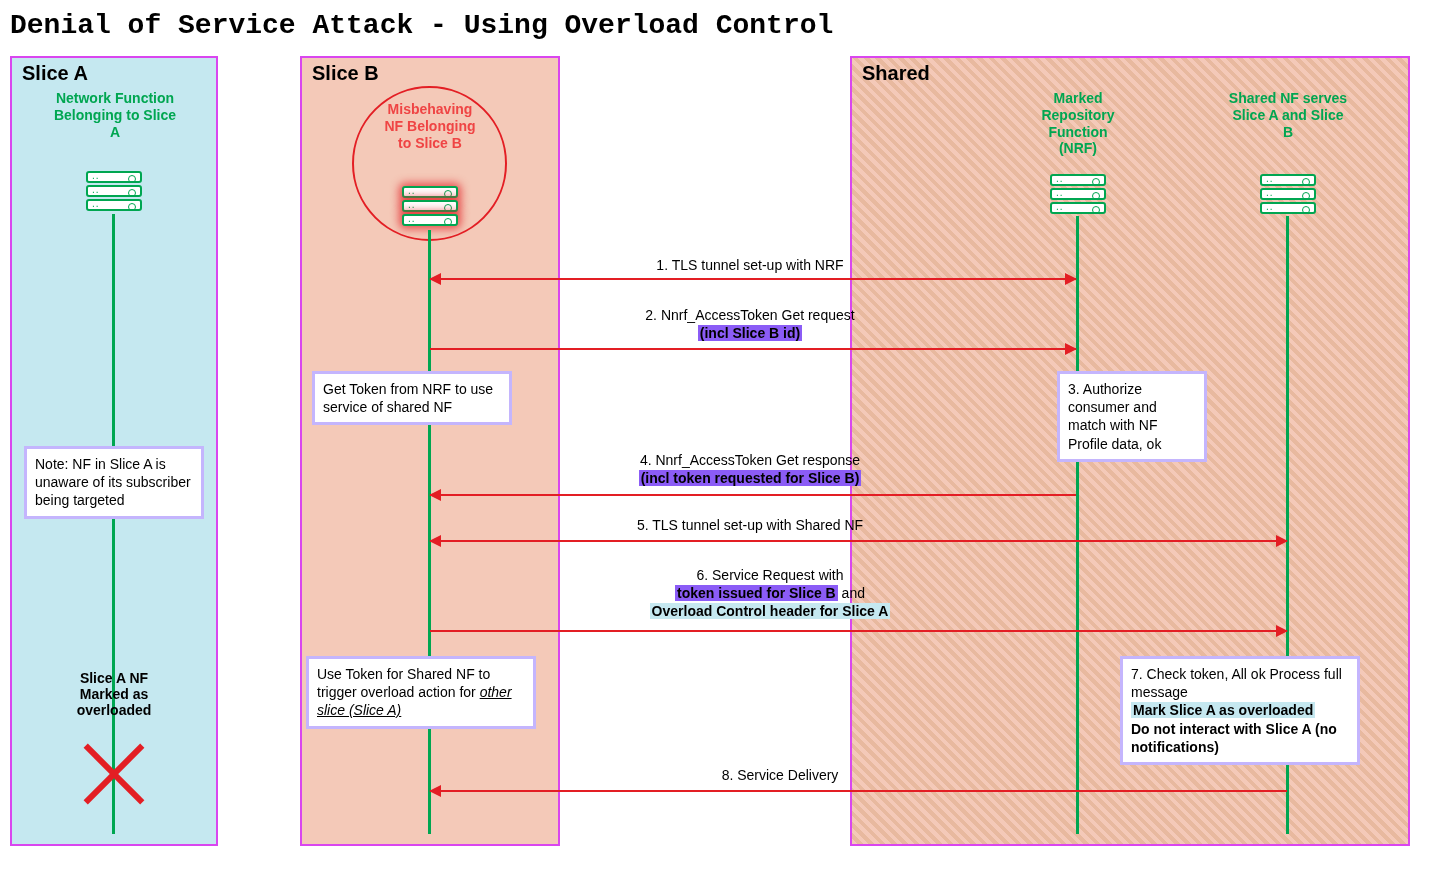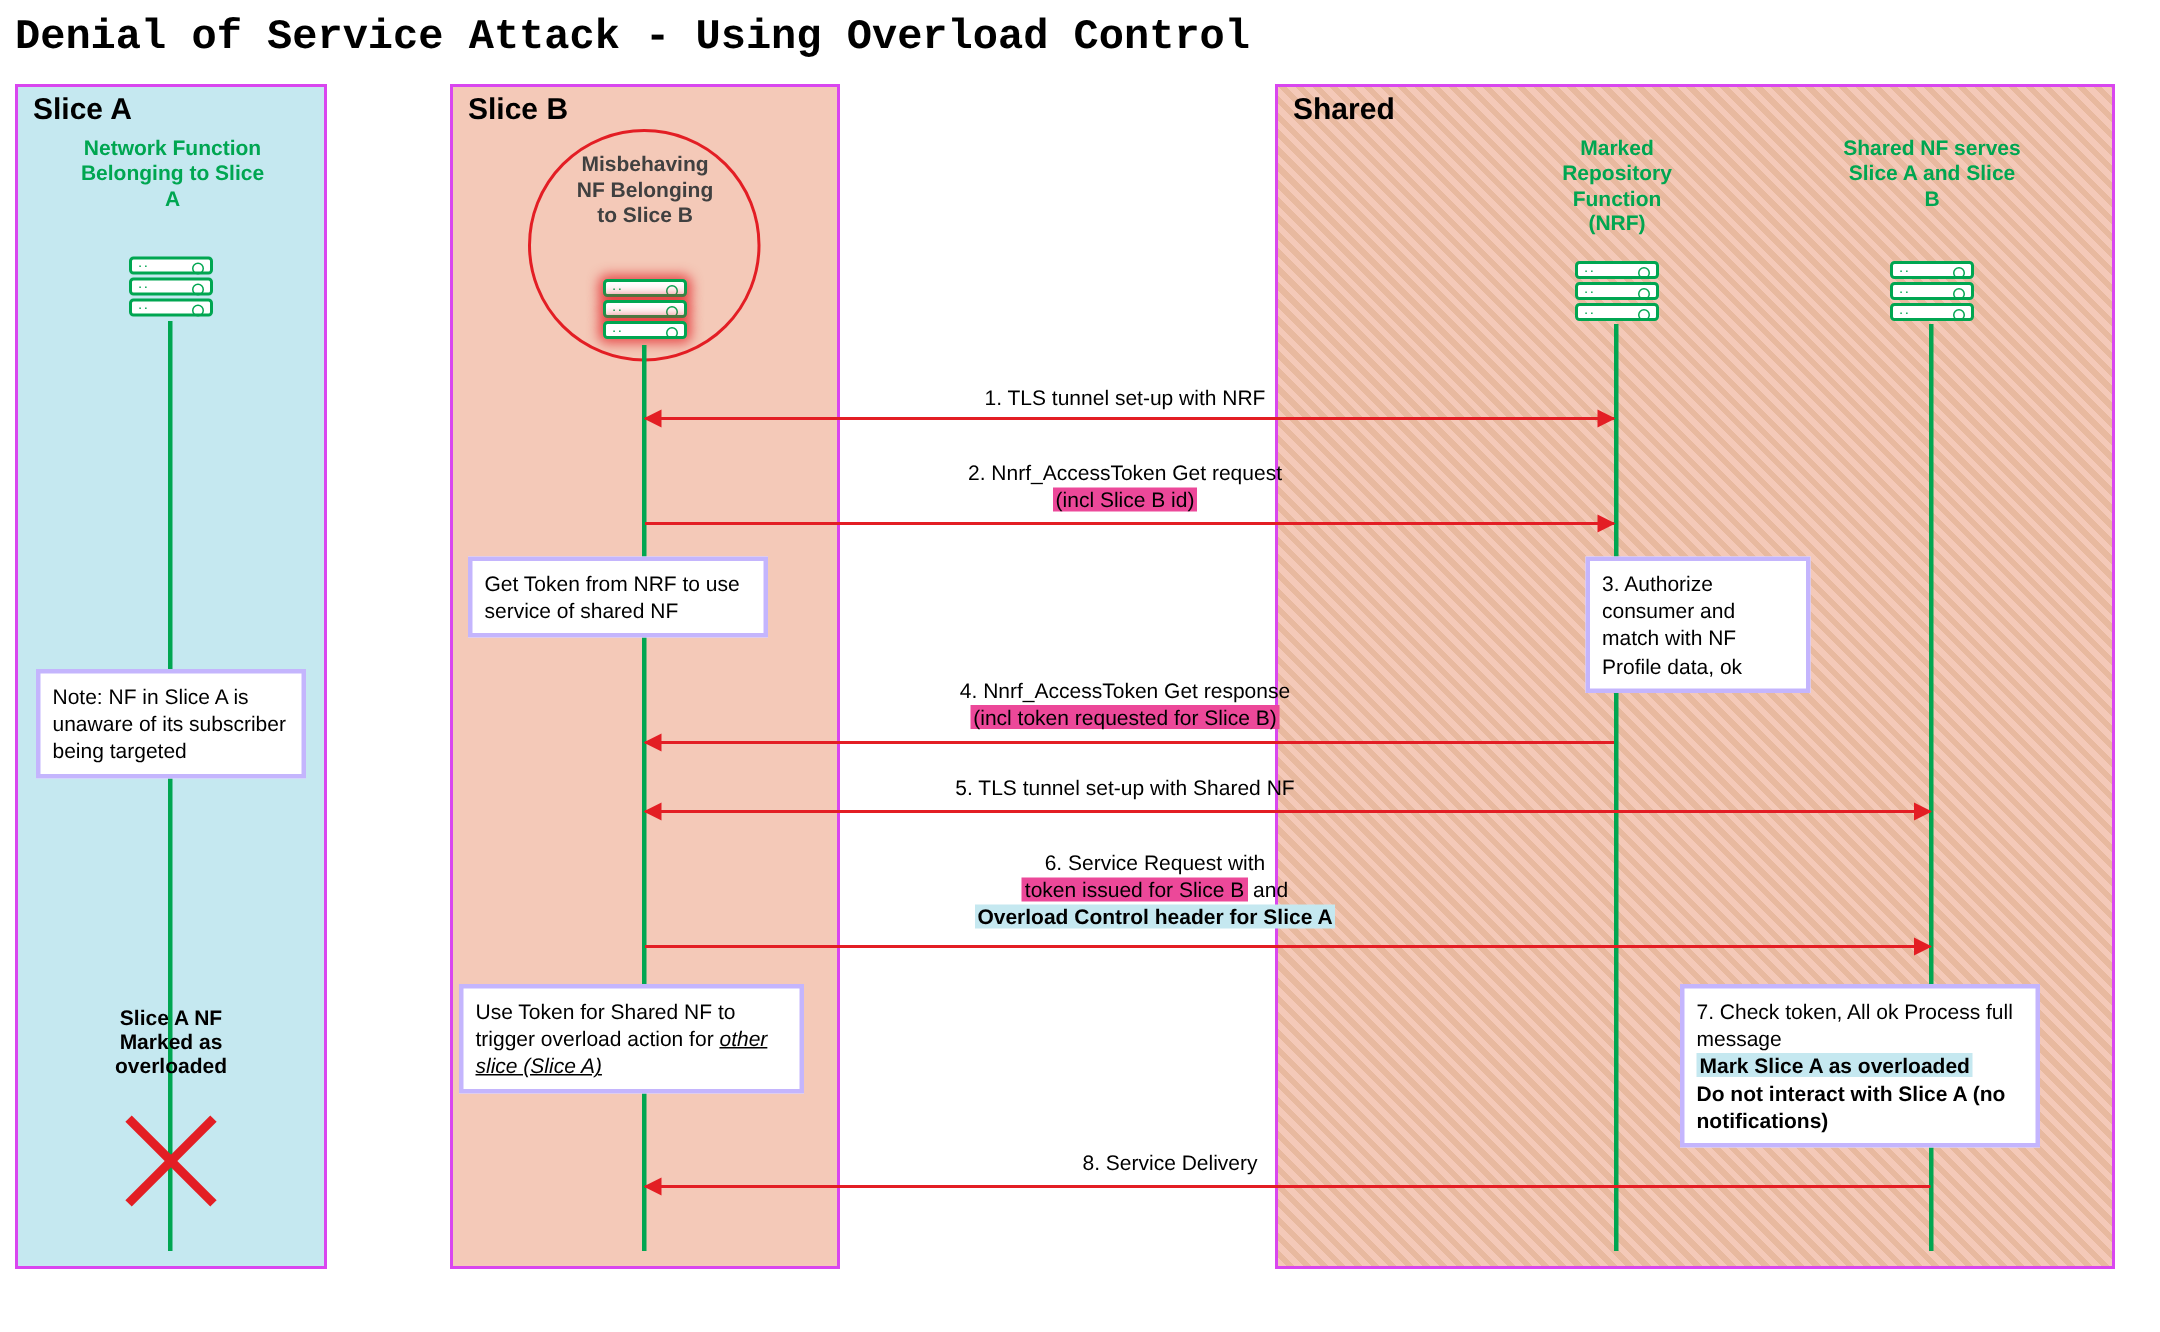--- a/index.html
+++ b/index.html
@@ -11,21 +11,21 @@
   
   .region { position: absolute; border: 2px solid #d946ef; text-align: center; }
   .region-title { position: absolute; top: 4px; left: 10px; font-weight: bold; font-size: 20px; }
   
   .slice-a { left: 0; top: 0; width: 208px; height: 790px; background: #c5e8f0; }
   .slice-b { left: 290px; top: 0; width: 260px; height: 790px; background: #f4c9b8; }
   .shared { left: 840px; top: 0; width: 560px; height: 790px; 
     background: repeating-linear-gradient(45deg, #f4c9b8, #f4c9b8 4px, #e8b99f 4px, #e8b99f 8px); }
   
   .nf-label { position: absolute; text-align: center; color: #00a651; font-weight: bold; font-size: 14px; line-height: 1.2; }
-  .bad-label { color: #404040; }
+  .bad-label { color: #ef4444; }
   
   .server-icon { position: absolute; width: 56px; height: 40px; }
   .server-icon .rack { border: 2px solid #00a651; border-radius: 3px; height: 12px; margin-bottom: 2px; background: #fff; position: relative; }
   .server-icon .rack::after { content: ''; position: absolute; right: 4px; top: 2px; width: 6px; height: 6px; border: 1.5px solid #00a651; border-radius: 50%; }
   .server-icon .rack::before { content: '..'; position: absolute; left: 4px; top: -3px; font-size: 10px; color: #00a651; letter-spacing: 1px; }
   
   .server-bad .rack { box-shadow: 0 0 8px 3px rgba(227,30,36,0.7); }
   
   .red-circle { position: absolute; border: 2.5px solid #e31e24; border-radius: 50%; }
   
@@ -33,21 +33,21 @@
   
   .note-box { position: absolute; background: #fff; border: 3px solid #c4b5fd; padding: 6px 8px; font-size: 14px; line-height: 1.3; }
   
   .arrow { position: absolute; height: 2px; background: #e31e24; }
   .arrow::after { content: ''; position: absolute; width: 0; height: 0; border-top: 6px solid transparent; border-bottom: 6px solid transparent; top: -5px; }
   .arrow.right::after { right: -1px; border-left: 12px solid #e31e24; }
   .arrow.left::after { left: -1px; border-right: 12px solid #e31e24; }
   .arrow.both::before { content: ''; position: absolute; width: 0; height: 0; border-top: 6px solid transparent; border-bottom: 6px solid transparent; top: -5px; left: -1px; border-right: 12px solid #e31e24; }
   
   .msg-text { position: absolute; font-size: 14px; text-align: center; line-height: 1.3; }
-  .hl-orange { background: #ec4899; font-weight: normal; padding: 0 2px; }
+  .hl-orange { background: #8b5cf6; font-weight: bold; padding: 0 2px; }
   .hl-blue { background: #c5e8f0; font-weight: bold; padding: 0 2px; }
   .underline { text-decoration: underline; }
   .italic { font-style: italic; }
   
   .cross { position: absolute; width: 80px; height: 80px; }
   .cross::before, .cross::after { content: ''; position: absolute; left: 50%; top: 0; width: 6px; height: 100%; background: #e31e24; transform-origin: center; }
   .cross::before { transform: translateX(-50%) rotate(45deg); }
   .cross::after { transform: translateX(-50%) rotate(-45deg); }
   
   .status-label { position: absolute; text-align: center; font-weight: bold; font-size: 14px; }

